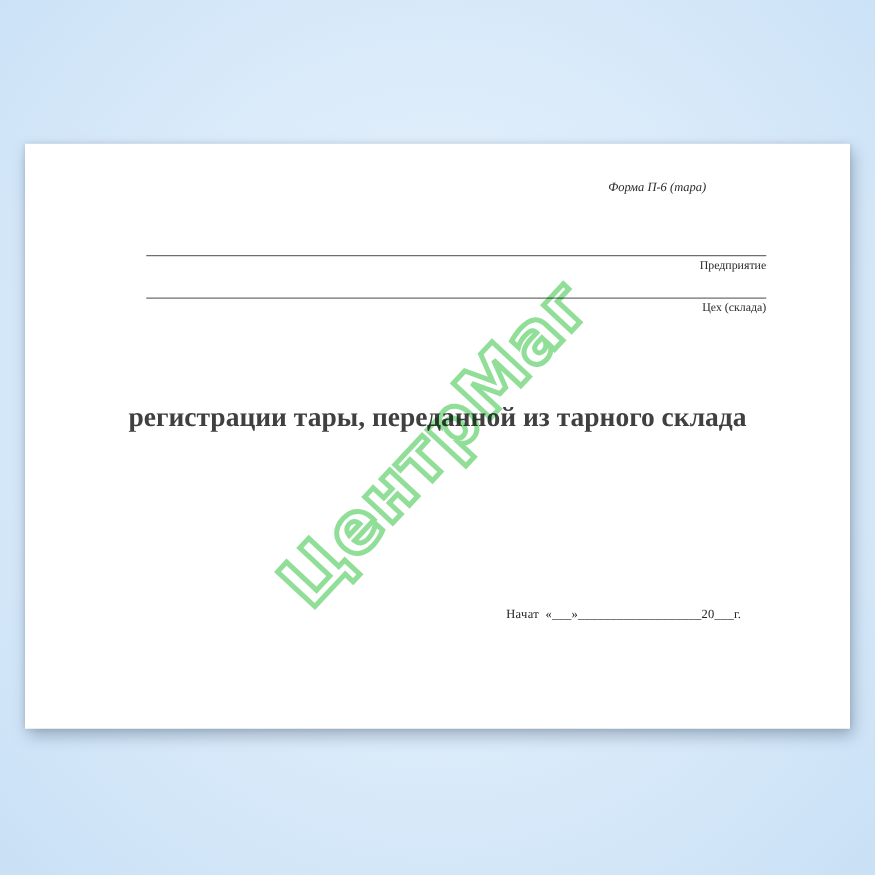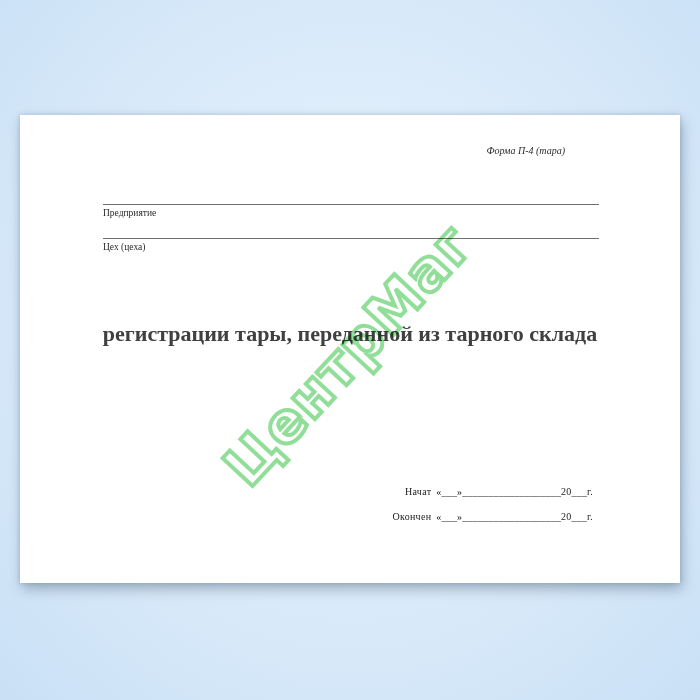--- a/index.html
+++ b/index.html
@@ -22,23 +22,23 @@
   }
   .form-code {
     position: absolute;
     top: 30px; right: 115px;
     font-style: italic;
     font-size: 10px;
     color: #2a2a2a;
   }
   .field {
     position: absolute;
-    left: 83px;
+    left: 97px;
     width: 496px;
-    text-align: left;
+    text-align: right;
   }
   .field-1 { top: 89px; }
   .field-2 { top: 123px; }
   .field-rule {
     border-top: 1px solid #6f6f6f;
     height: 0;
   }
   .field-caption {
     padding-top: 3px;
     font-size: 9.5px;
@@ -97,42 +97,39 @@
     mix-blend-mode: multiply;
     pointer-events: none;
   }
 </style>
 </head>
 <body>
 
 <div class="scene">
   <div class="page">
 
-    <div class="form-code">Форма П-4 (тара)</div>
+    <div class="form-code">Форма П-6 (тара)</div>
 
     <div class="field field-1">
       <div class="field-rule"></div>
       <div class="field-caption">Предприятие</div>
     </div>
 
     <div class="field field-2">
       <div class="field-rule"></div>
-      <div class="field-caption">Цех (цеха)</div>
+      <div class="field-caption">Цех (склада)</div>
     </div>
 
 
     <div class="doc-subtitle">
       <div>регистрации тары, переданной из тарного склада</div>
     </div>
 
     <div class="dates">
       <div class="date-row">
         <span class="date-label">Начат</span><span class="date-value">«___»___________________20___г.</span>
       </div>
-      <div class="date-row">
-        <span class="date-label">Окончен</span><span class="date-value">«___»___________________20___г.</span>
-      </div>
     </div>
 
     <div class="watermark">ЦентрМаг</div>
 
   </div>
 </div>
 
 </body></html>

